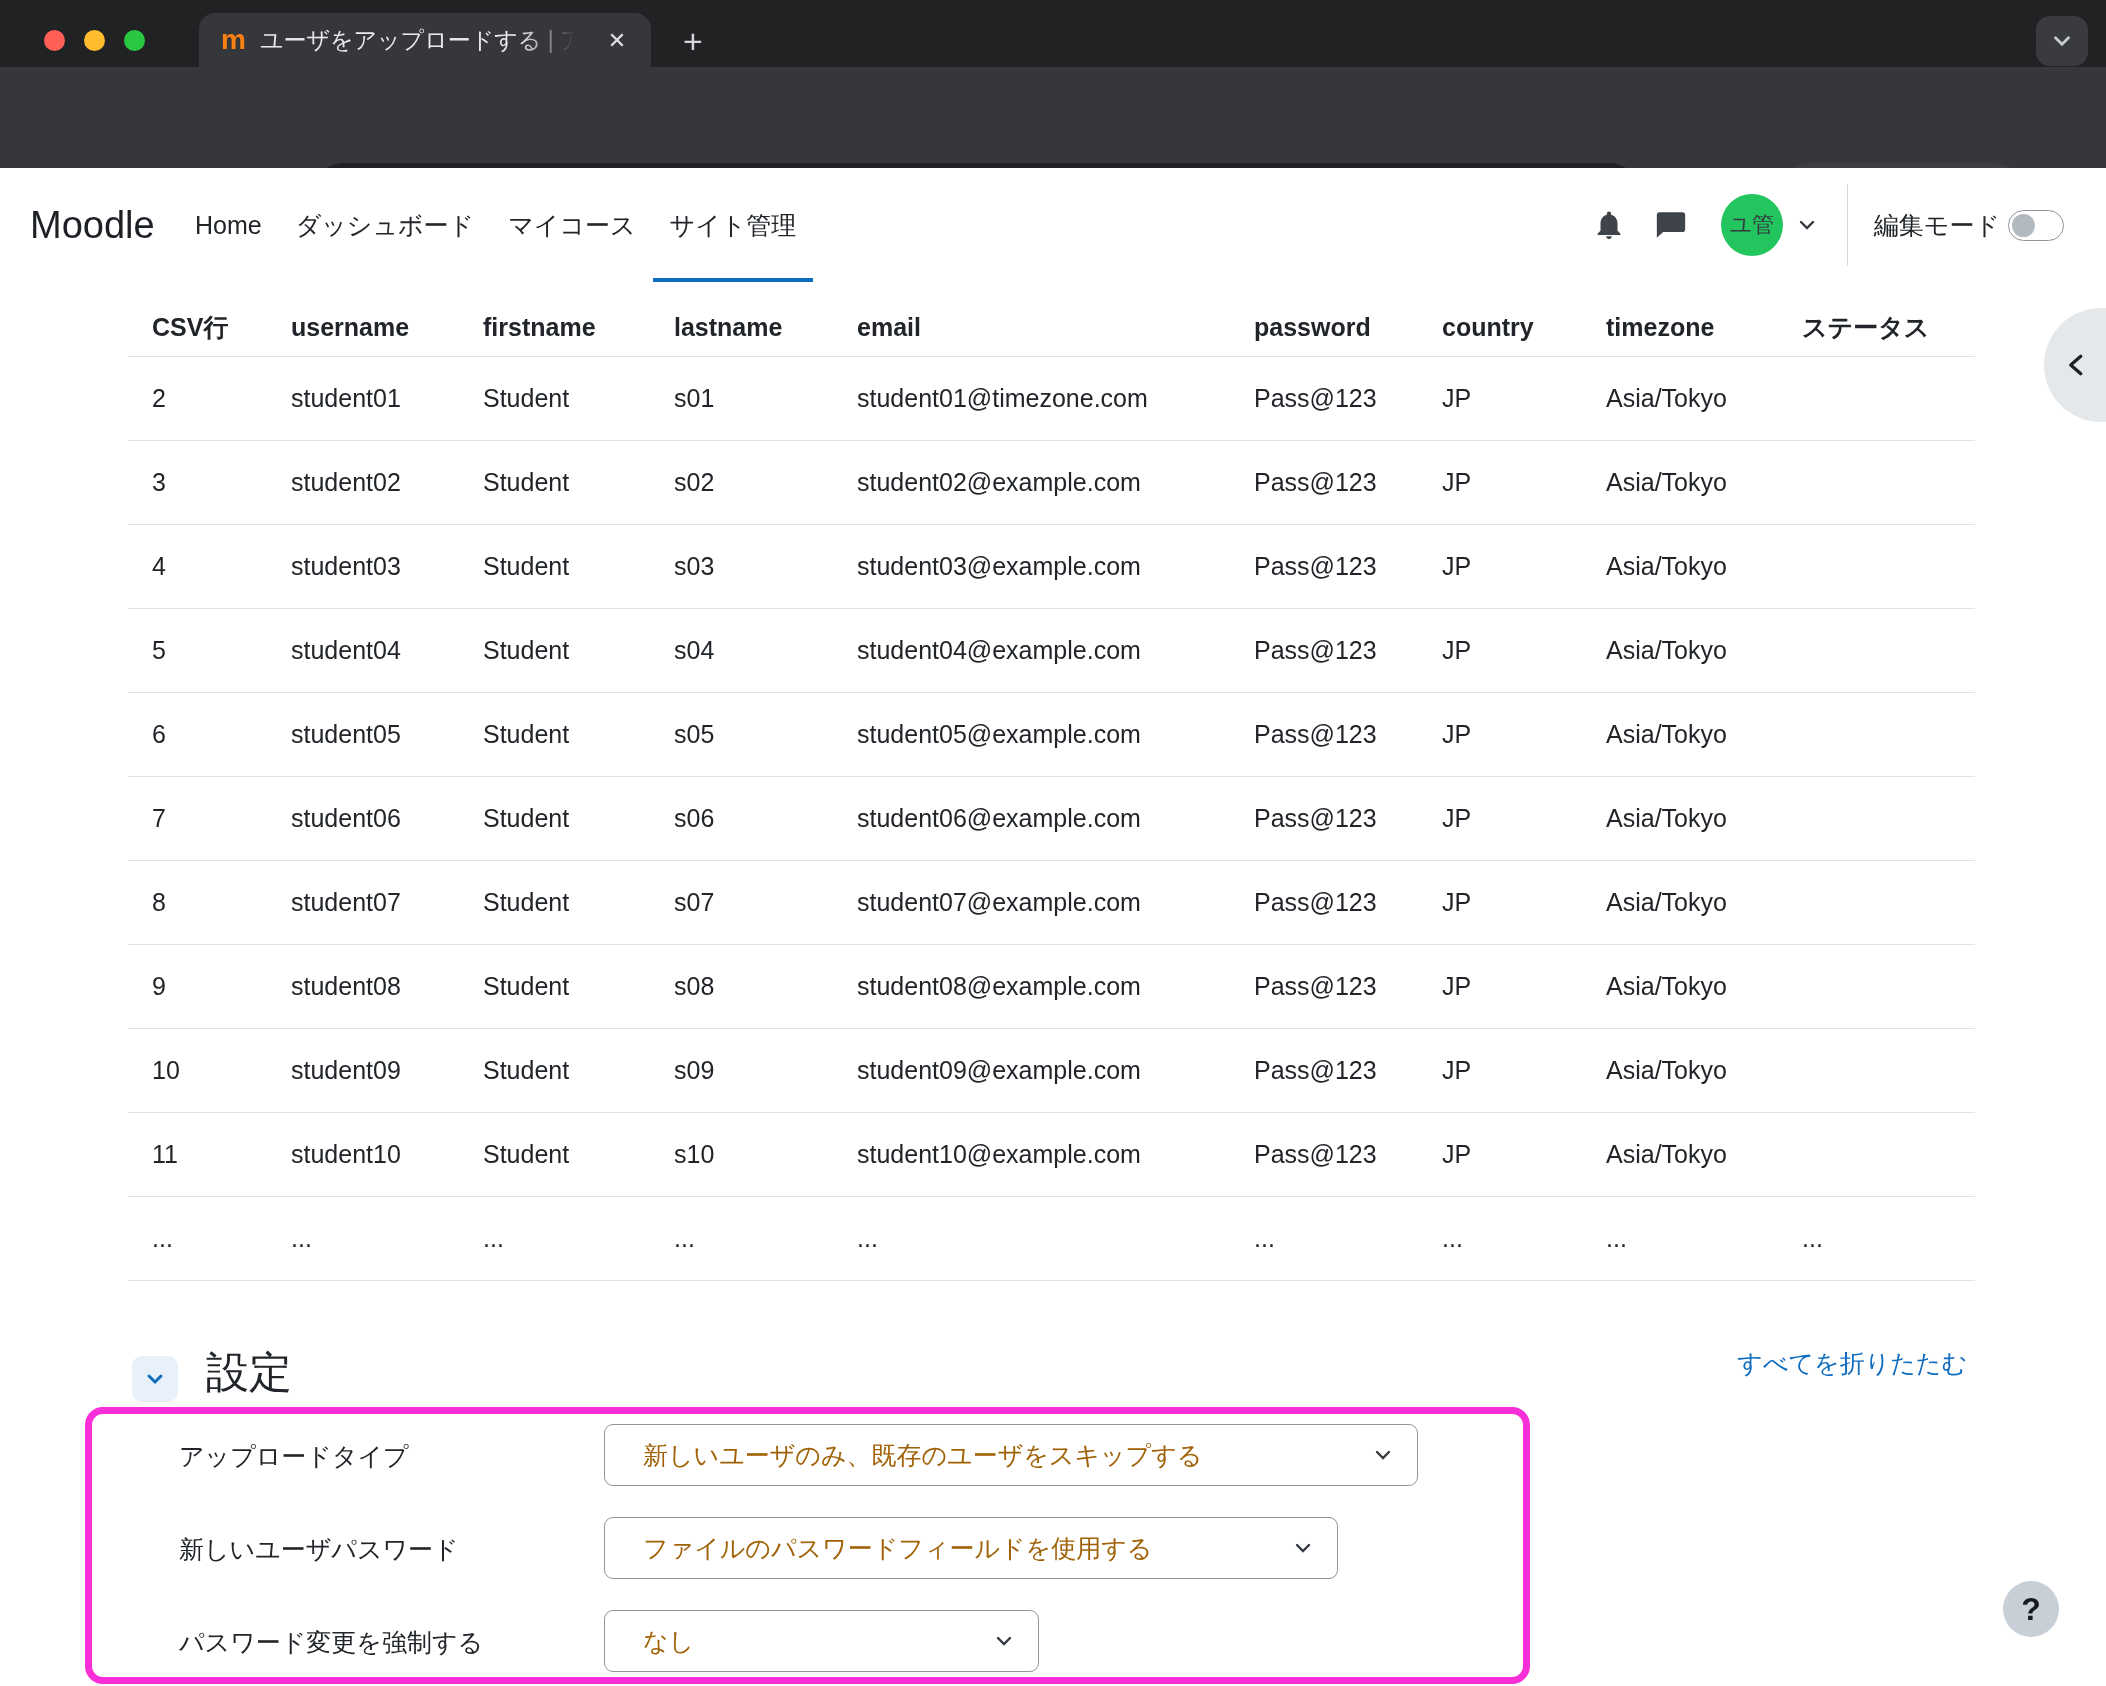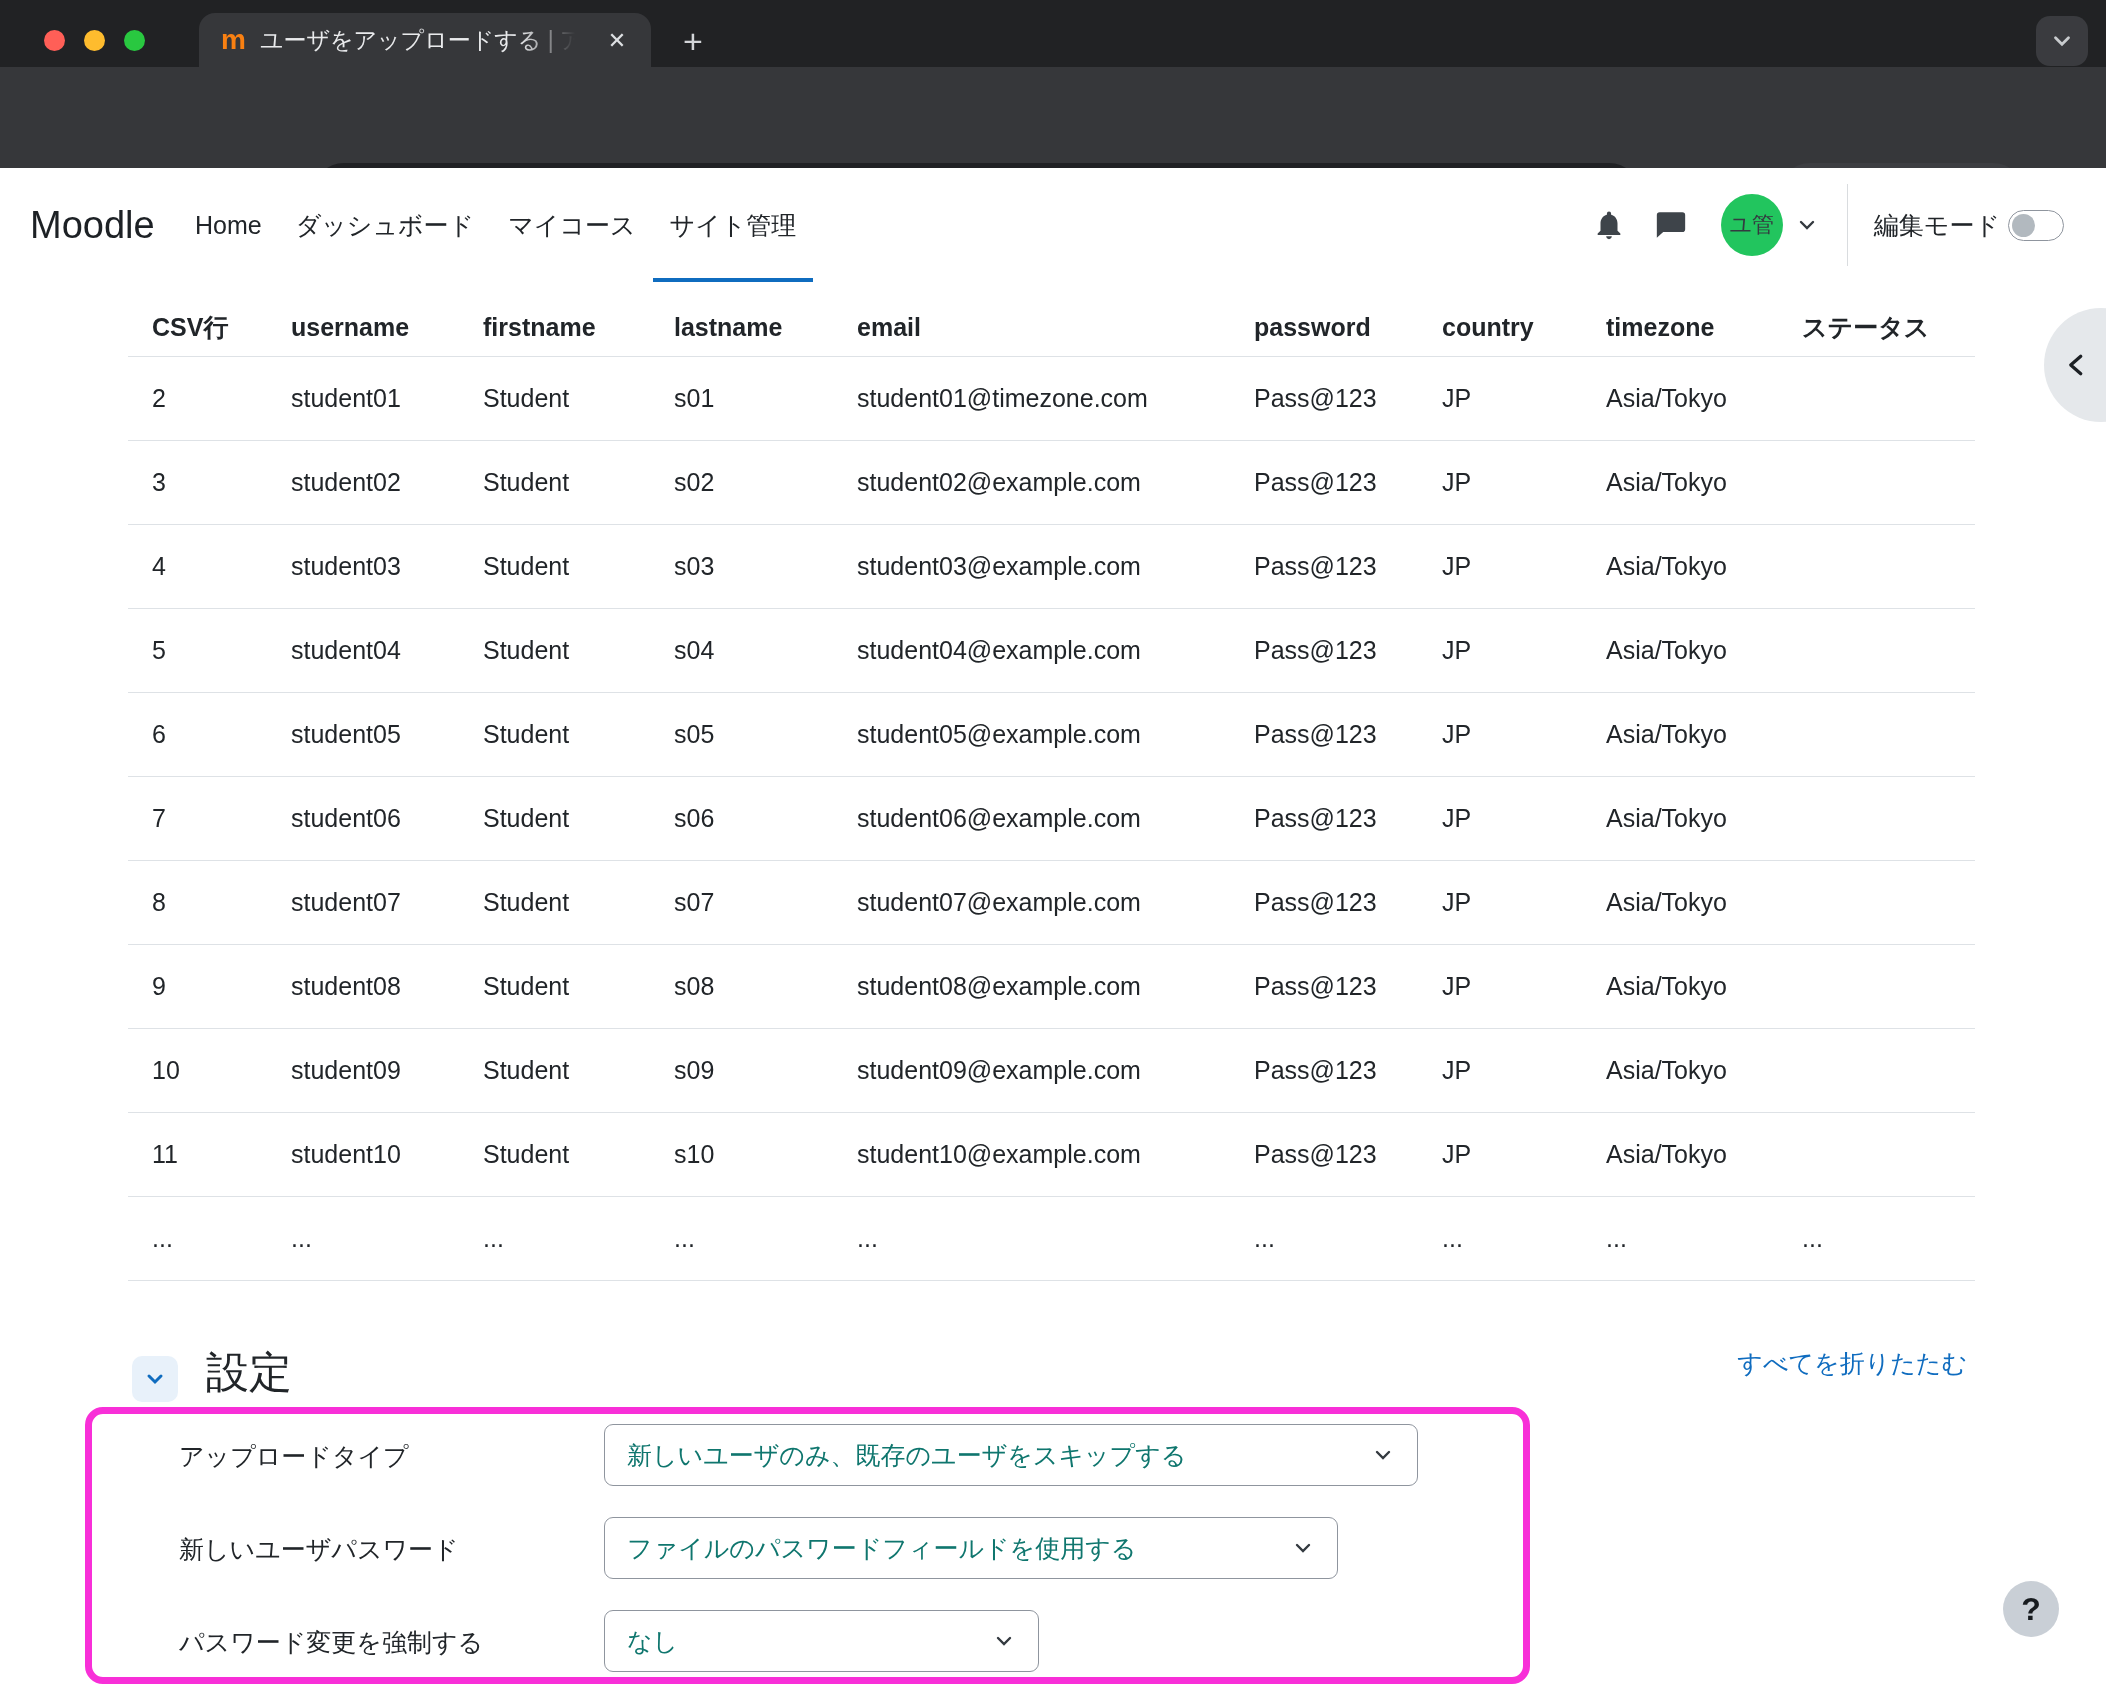--- a/index.html
+++ b/index.html
@@ -72,21 +72,21 @@
 
   
   .sec-chevron { position:absolute; left:132px; top:1356px; width:46px; height:46px; border:none;
     border-radius:10px; background:#e8f1fa; display:flex; align-items:center; justify-content:center; cursor:pointer; }
   .sec-title { position:absolute; left:206px; top:1344px; font-size:43px; color:#212529; }
   .highlight-box { position:absolute; left:85px; top:1407px; width:1445px; height:277px;
     border:7px solid #f82fd8; border-radius:18px; }
   .field-label { position:absolute; left:179px; font-size:25px; color:#212529; }
   .sel { position:absolute; left:604px; height:62px; border:1px solid #8f959e; border-radius:9px;
     background:#fff; display:flex; align-items:center; padding:0 58px 0 22px; cursor:pointer; }
-  .sel span { font-size:25px; color:#0f766e; white-space:nowrap; }
+  .sel span { font-size:25px; color:#a16207; white-space:nowrap;margin-left:16px; }
   .sel svg { position:absolute; right:22px; }
 
   
   .drawer-opener { position:absolute; left:2044px; top:308px; width:114px; height:114px; border:none;
     border-radius:50%; background:#e5e8eb; cursor:pointer; }
   .drawer-opener svg { position:absolute; left:18px; top:38px; }
   .help-btn { position:absolute; left:2003px; top:1581px; width:56px; height:56px; border:none; border-radius:50%;
     background:#c9cfd6; color:#171b1f; font-size:32px; font-weight:700; cursor:pointer; }
 </style>
 </head>

